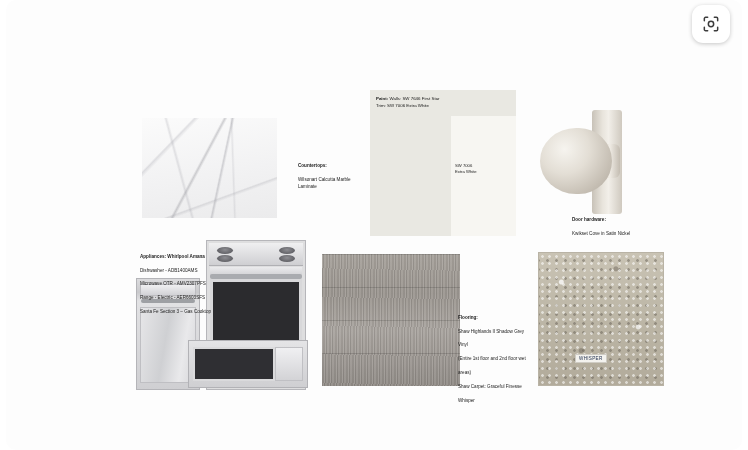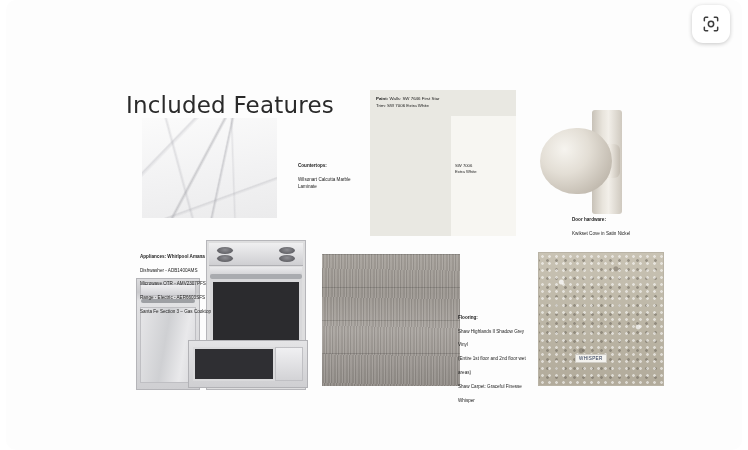--- a/index.html
+++ b/index.html
@@ -380,21 +380,20 @@
 </head>
 <body>
 
 <div id="stage">
 
   <div class="gutter left"></div>
   <div class="gutter right"></div>
 
   <div class="board">
 
-    <div class="title">Included Features</div>
 
     <div class="counter-sample"></div>
     <div class="caption" id="cap-counter">
       <span class="hd">Countertops:</span>
       <span>Wilsonart Calcutta Marble Laminate</span>
     </div>
 
     <div class="paint-card">
       <div class="paint-head">
         <span class="hd">Paint:</span>

